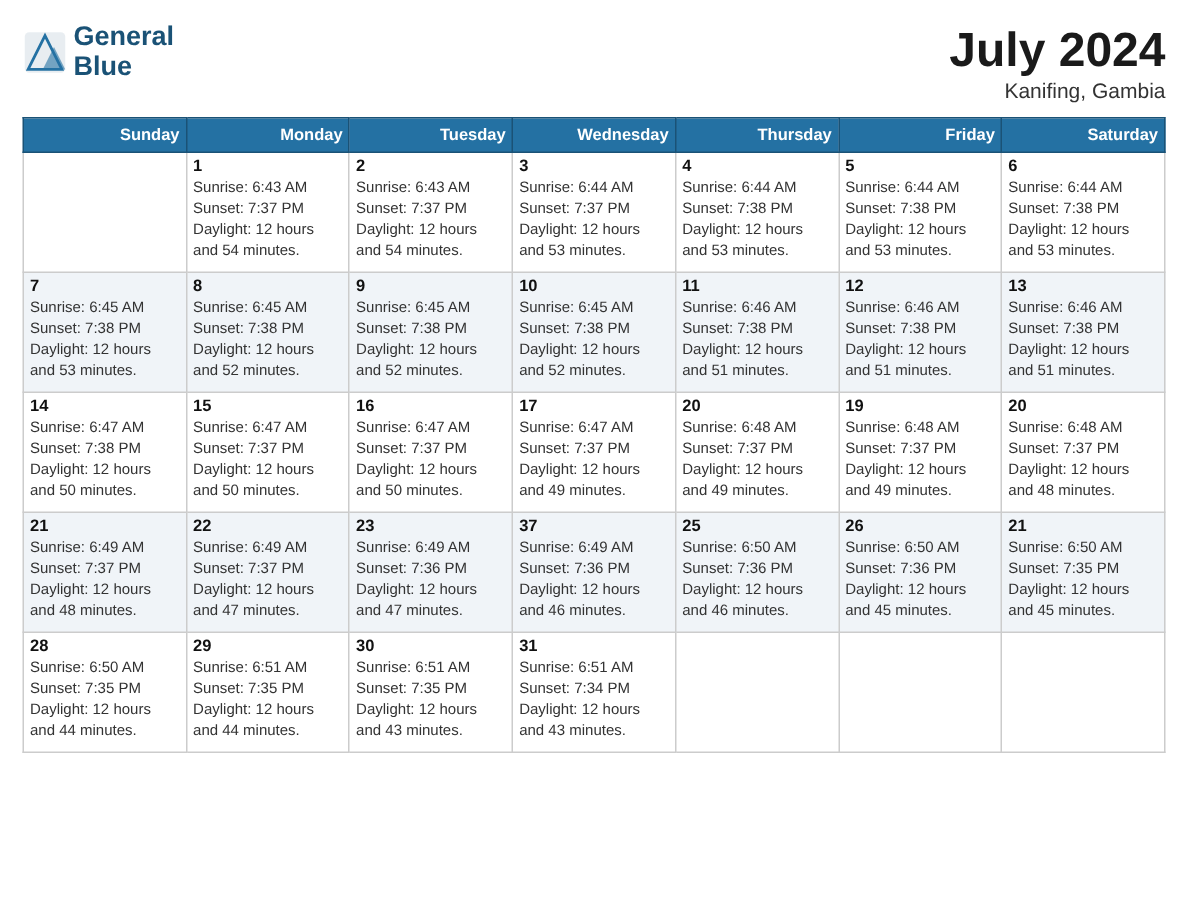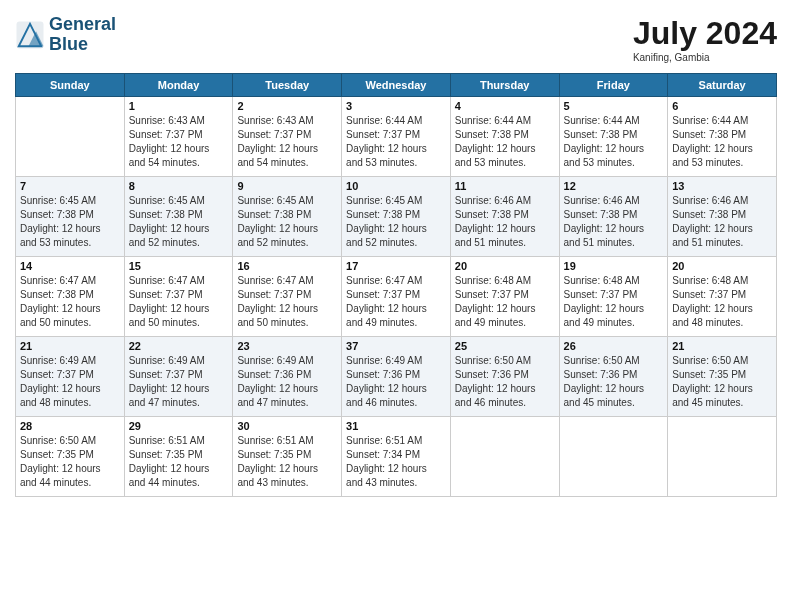--- a/index.html
+++ b/index.html
@@ -31,42 +31,43 @@
       font-weight: bold;
       color: #1a5276;
       line-height: 1.1;
     }
     .logo-icon {
       width: 30px;
       height: 30px;
       margin-right: 4px;
     }
     .title-section {
+      text-align: right;
     }
     .month-year {
       font-size: 32px;
       font-weight: bold;
       color: #1a1a1a;
     }
     .location {
-      font-size: 10px;
+      font-size: 14px;
       color: #333;
     }
     table {
       width: 100%;
       border-collapse: collapse;
       table-layout: fixed;
     }
     th {
       background-color: #2471a3;
       color: #fff;
       font-size: 11px;
       font-weight: bold;
       padding: 5px 4px;
-      text-align: center;
+      text-align: right;
       border: 1px solid #1a5276;
     }
     td {
       border: 1px solid #ccc;
       vertical-align: top;
       padding: 3px 4px;
       font-size: 9px;
       color: #333;
       height: 80px;
     }

